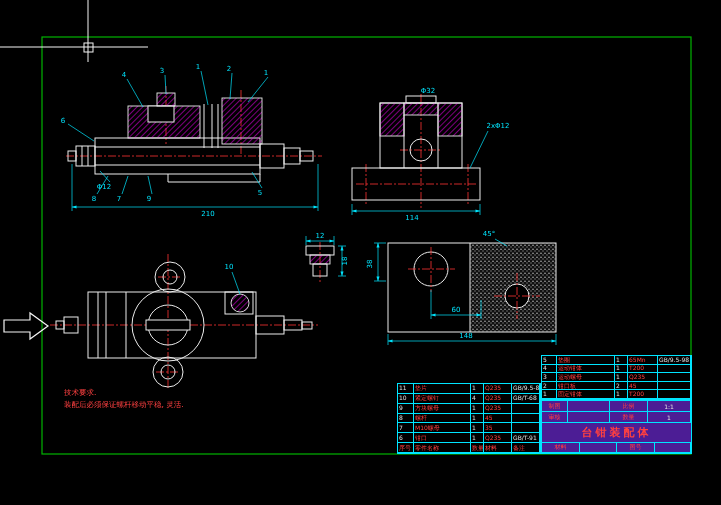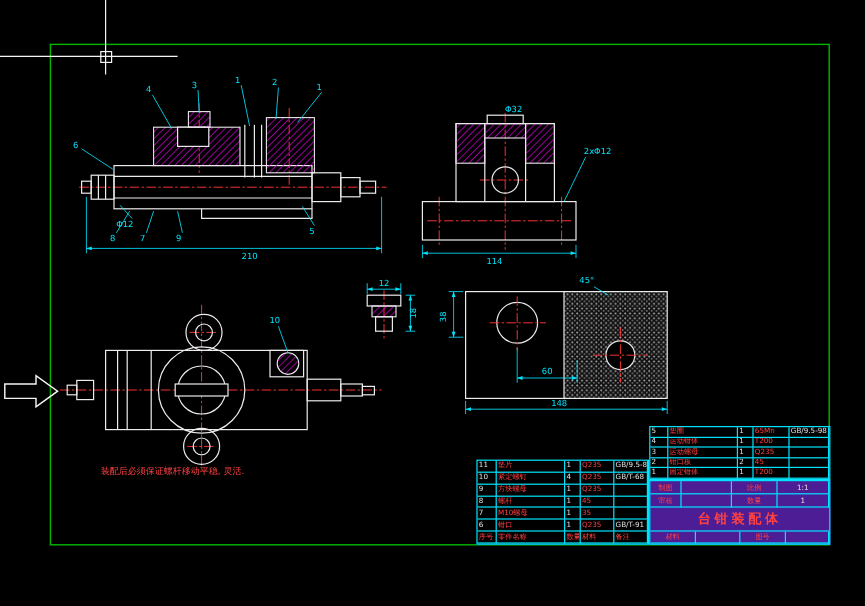--- a/index.html
+++ b/index.html
@@ -7,21 +7,21 @@
           font-family:"DejaVu Sans",sans-serif;}
   svg.cad{position:absolute;left:0;top:0;}
   .obj{stroke:#ececec;stroke-width:1;fill:none;}
   .objb{stroke:#ececec;stroke-width:1;fill:#000;}
   .hx{fill:url(#hM);stroke:#ececec;stroke-width:0.9;}
   .cl{stroke:#ff3333;stroke-width:0.8;fill:none;stroke-dasharray:8 2 2 2;}
   .dm{stroke:#00e5ff;stroke-width:0.7;fill:none;}
   .dma{marker-start:url(#ma);marker-end:url(#ma);}
   text.ct{fill:#00e5ff;font-size:7px;text-anchor:middle;font-family:"DejaVu Sans",sans-serif;}
   .notes{position:absolute;left:64px;top:387px;color:#ff4040;font-size:7.5px;line-height:1.6;}
-  .notes .l2{margin-left:20px;}
+  .notes .l2{margin-left:0;}
   .t{position:absolute;display:grid;box-sizing:border-box;border:1px solid #00e5ff;background:#000;}
   .t>div{border-right:1px solid #00e5ff;border-bottom:1px solid #00e5ff;font-size:6px;line-height:1;
          display:flex;align-items:center;padding:0 1px;white-space:nowrap;overflow:hidden;box-sizing:border-box;}
   .bomL{left:397px;top:383px;width:144px;height:71px;grid-template-columns:16px 57px 13px 28px 1fr;
         grid-template-rows:repeat(7,1fr);}
   .bomR{left:541px;top:355px;width:151px;height:45px;grid-template-columns:15px 58px 13px 30px 1fr;
         grid-template-rows:repeat(5,1fr);}
   .red{color:#ff4040;} .wht{color:#e0e0e0;}
   .tb{position:absolute;left:541px;top:400px;width:151px;height:54px;box-sizing:border-box;
       border:1px solid #00e5ff;background:#4c1d95;display:flex;flex-direction:column;}
@@ -214,20 +214,21 @@
       <rect class="obj" x="313" y="264" width="14" height="12"></rect>
       <line class="dm" x1="338" y1="246" x2="346" y2="246"></line>
       <line class="dm" x1="338" y1="276" x2="346" y2="276"></line>
       <line class="dm dma" x1="342" y1="246" x2="342" y2="276"></line>
       <text class="ct" x="320" y="238">12</text>
       <text class="ct" transform="rotate(-90 347 261)" x="347" y="261">18</text>
     </g>
   </svg>
 
   <div class="notes">
+    <div class="l1">技术要求.</div>
     <div class="l2">装配后必须保证螺杆移动平稳, 灵活.</div>
   </div>
 
   <div class="t bomL">
     <div class="wht">11</div>
     <div class="red">垫片</div>
     <div class="wht">1</div>
     <div class="red">Q235</div>
     <div class="wht">GB/9.5-87</div>
     <div class="wht">10</div>

